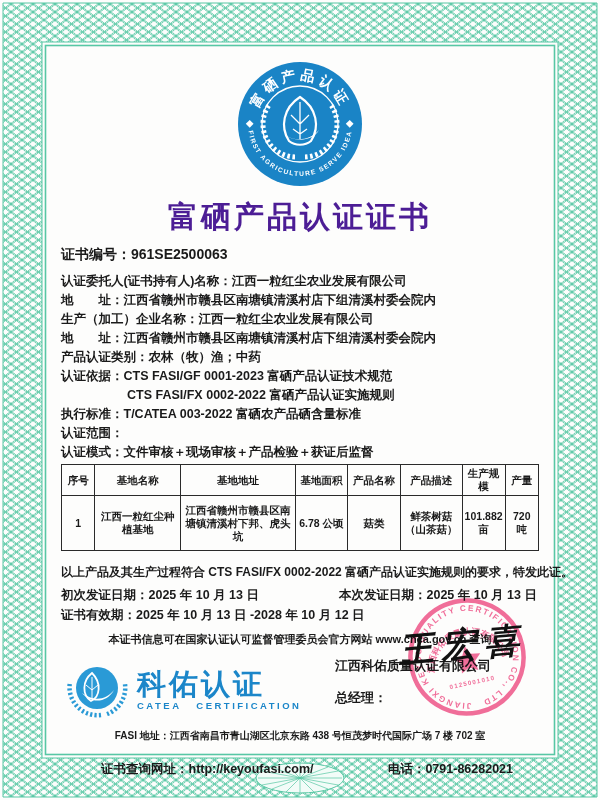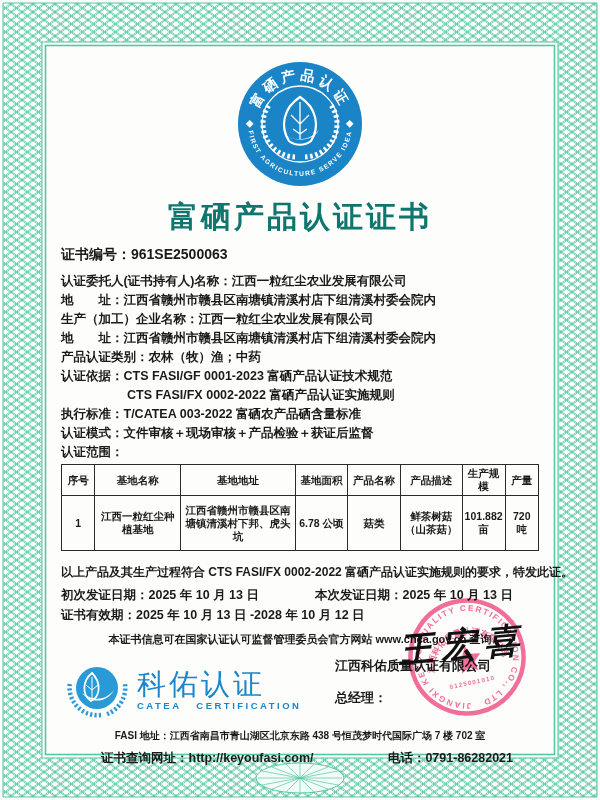--- a/index.html
+++ b/index.html
@@ -1,47 +1,47 @@
 <!DOCTYPE html>
 <html><head>
 <meta charset="utf-8">
 <style>
   html,body{margin:0;padding:0;background:#888;}
   .page{position:relative;width:600px;height:800px;background:#fdfdfc;overflow:hidden;
         font-family:"Liberation Sans","DejaVu Sans",sans-serif;color:#1a1a1a;}
   .border-svg{position:absolute;inset:0;pointer-events:none;}
   .content{position:absolute;left:45px;top:45px;right:45px;bottom:45px;padding:0 16px;}
   .emblem-wrap{width:126px;margin:16px auto 0;}
-  .title{margin-top:6px;text-align:center;font-size:30px;font-weight:900;letter-spacing:3px;color:#0f766e;}
+  .title{margin-top:6px;text-align:center;font-size:30px;font-weight:900;letter-spacing:3px;color:#4c1d95;}
   .certno{margin-top:8px;text-align:left;padding-right:14px;font-size:14px;font-weight:700;}
   .fields{margin-top:8px;font-size:12.5px;font-weight:700;line-height:19px;}
   .fline{white-space:nowrap;}
   .fline .indent{padding-left:66px;}
   table.scope{width:100%;border-collapse:collapse;margin-top:2px;table-layout:fixed;}
   table.scope th,table.scope td{border:1px solid #2a2a2a;font-size:10.5px;font-weight:700;
         text-align:center;vertical-align:middle;padding:2px 1px;line-height:13px;word-break:break-all;}
   table.scope th{height:24px;}
   table.scope td{height:50px;}
   .statement{margin-top:13px;font-size:12px;font-weight:700;line-height:17px;white-space:nowrap;}
   .dates{margin-top:4px;font-size:12.5px;font-weight:700;line-height:20px;}
-  .dates-row1{display:flex;gap:56px;}
+  .dates-row1{display:flex;gap:80px;}
   .notice{margin-top:7px;text-align:center;font-size:11px;font-weight:700;}
   .issuer{margin-top:6px;display:flex;justify-content:space-between;height:74px;}
   .issuer-left{display:flex;align-items:center;gap:4px;}
-  .logo-text .cn{font-size:29px;font-weight:400;color:#1b86c9;letter-spacing:3px;line-height:30px;}
+  .logo-text .cn{font-size:29px;font-weight:700;color:#1b86c9;letter-spacing:3px;line-height:30px;}
   .logo-text .en{font-size:9.5px;font-weight:700;color:#1b86c9;letter-spacing:2.5px;word-spacing:10px;margin-top:1px;}
   .issuer-right{padding-right:4px;padding-top:4px;text-align:left;width:200px;}
   .company{font-size:13px;font-weight:700;white-space:nowrap;}
   .manager-line{margin-top:14px;font-size:13px;font-weight:700;}
   .sig{position:absolute;left:398px;top:622px;font-family:"DejaVu Serif",serif;font-style:italic;
        font-weight:700;font-size:35px;letter-spacing:8px;transform:rotate(-5deg);color:#111;z-index:6;}
   .stamp{position:absolute;left:406px;top:596px;transform:rotate(-12deg);opacity:.85;
          mix-blend-mode:multiply;z-index:5;pointer-events:none;}
   .footer-address{margin-top:2px;text-align:center;font-size:10px;font-weight:700;white-space:nowrap;}
-  .footer-row{margin-top:7px;display:flex;justify-content:space-between;padding:0 26px 0 40px;
+  .footer-row{margin-top:18px;display:flex;justify-content:space-between;padding:0 26px 0 40px;
               font-size:12.5px;font-weight:700;}
 </style>
 </head>
 <body>
 
 <div class="page">
 
   <svg class="border-svg" width="600" height="800" viewBox="0 0 600 800">
     <defs>
       <pattern id="mesh" width="11" height="8" patternUnits="userSpaceOnUse">
@@ -105,22 +105,22 @@
 
     <div class="fields">
       <div class="fline"><span>认证委托人(证书持有人)名称：</span><span>江西一粒红尘农业发展有限公司</span></div>
       <div class="fline"><span>地　　址：</span><span>江西省赣州市赣县区南塘镇清溪村店下组清溪村委会院内</span></div>
       <div class="fline"><span>生产（加工）企业名称：</span><span>江西一粒红尘农业发展有限公司</span></div>
       <div class="fline"><span>地　　址：</span><span>江西省赣州市赣县区南塘镇清溪村店下组清溪村委会院内</span></div>
       <div class="fline"><span>产品认证类别：</span><span>农林（牧）渔；中药</span></div>
       <div class="fline"><span>认证依据：</span><span>CTS FASI/GF 0001-2023 富硒产品认证技术规范</span></div>
       <div class="fline"><span class="indent">CTS FASI/FX 0002-2022 富硒产品认证实施规则</span></div>
       <div class="fline"><span>执行标准：</span><span>T/CATEA 003-2022 富硒农产品硒含量标准</span></div>
+      <div class="fline"><span>认证范围：</span></div>
       <div class="fline"><span>认证模式：</span><span>文件审核＋现场审核＋产品检验＋获证后监督</span></div>
-      <div class="fline"><span>认证范围：</span></div>
     </div>
 
     <table class="scope">
       <colgroup>
         <col style="width:7%">
           <col style="width:18%">
           <col style="width:24%">
           <col style="width:11%">
         <col style="width:11%">
           <col style="width:13%">

